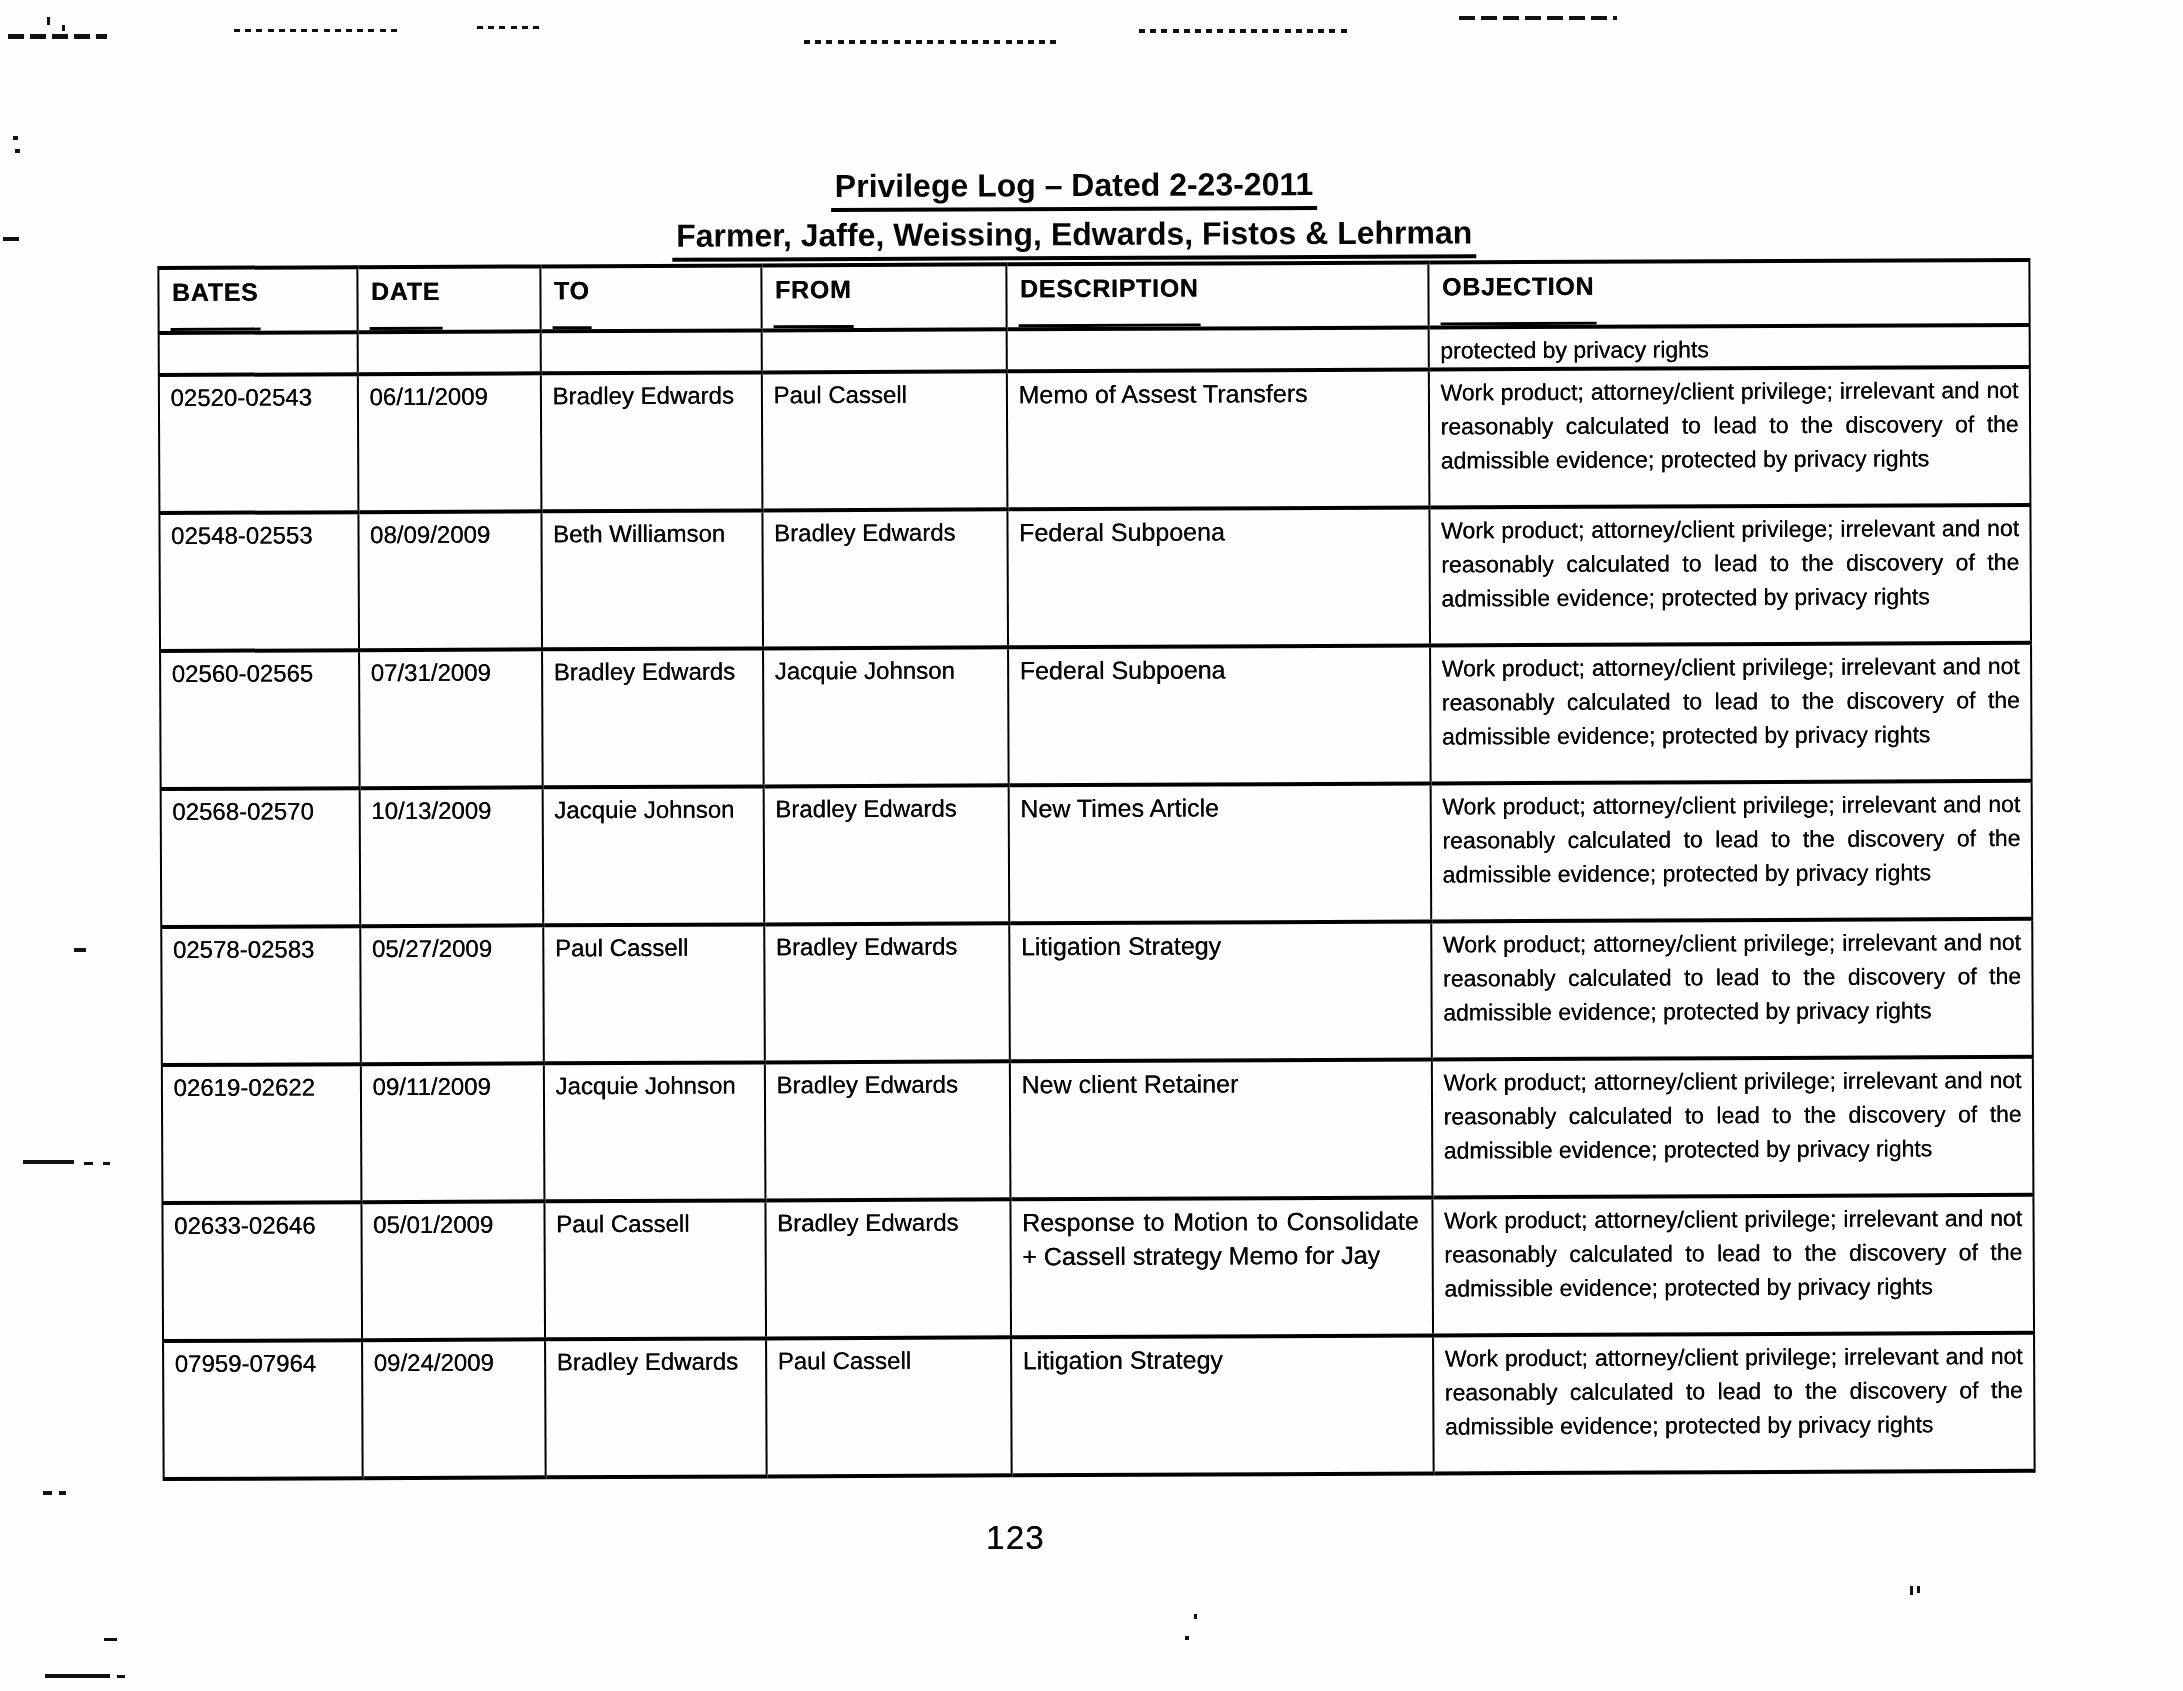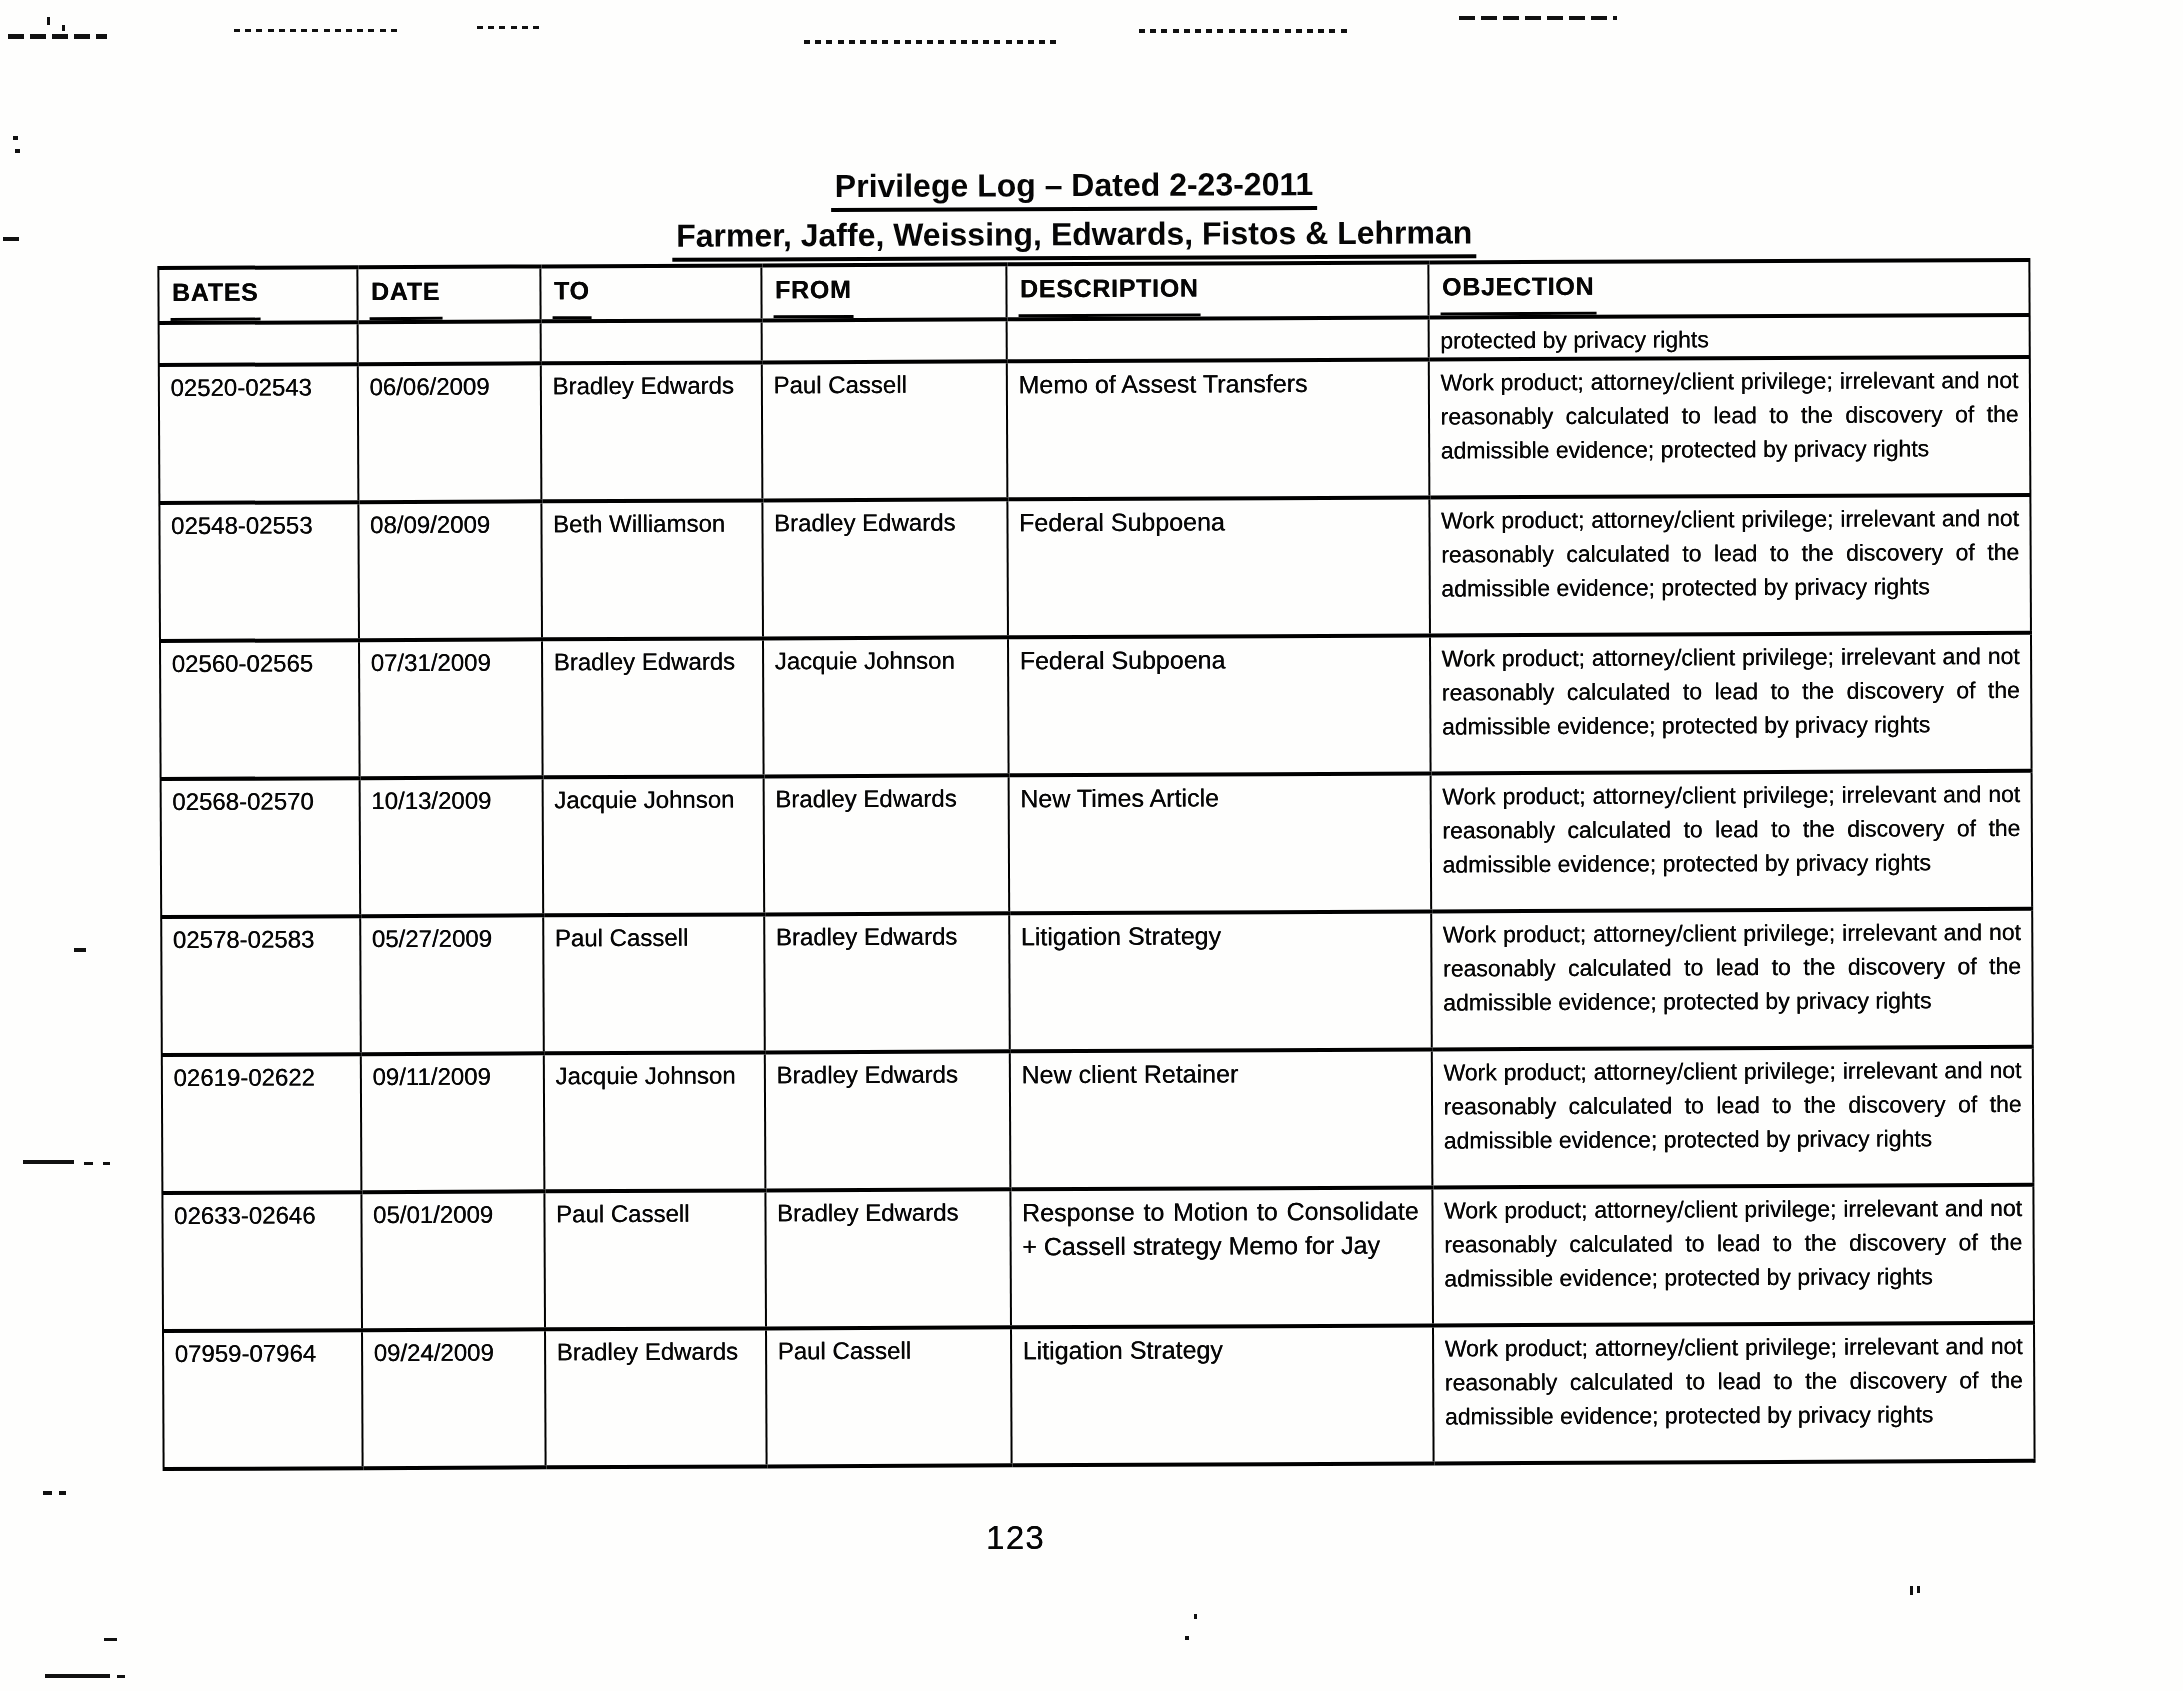--- a/index.html
+++ b/index.html
@@ -24,21 +24,21 @@
   .log th,.log td{
     border-left:2.6px solid #000;border-right:2.6px solid #000;
     border-top:4px solid #000;border-bottom:4px solid #000;
     vertical-align:top;text-align:left;
     padding:4px 9.2px 0 10.5px;
     font-size:24px;line-height:34px;
     text-shadow:0.3px 0 0 currentColor;
     overflow:hidden;
   }
   .log th{font-size:25px;height:41px;padding-top:5.3px;letter-spacing:0.7px}
-  .log th .hu{display:inline-block;border-bottom:3.3px solid #000;padding:0 2px 9px}
+  .log th .hu{display:inline-block;border-bottom:3.3px solid #000;padding:0 2px 19px}
   tr.carry{height:38px}
   tr.data{height:138px}
   td.c-desc{font-size:25px;text-align:justify;padding-right:13px}
   td.c-obj{font-size:23px;text-align:justify;padding-right:10.5px}
   
   .pageno{position:absolute;left:986px;top:1519px;font-size:33px;letter-spacing:1.3px;
           text-shadow:0.3px 0 0 currentColor}
   
   .art{position:absolute;background:#111}
   .dots{background:repeating-linear-gradient(90deg,#111 0 6px,transparent 6px 11.2px)}
@@ -100,21 +100,21 @@
     <tr class="carry">
       <td></td>
       <td></td>
       <td></td>
       <td></td>
       <td class="c-desc"></td>
       <td class="c-obj">protected by privacy rights</td>
     </tr>
     <tr class="data">
       <td>02520-02543</td>
-      <td>06/06/2009</td>
+      <td>06/11/2009</td>
       <td>Bradley Edwards</td>
       <td>Paul Cassell</td>
       <td class="c-desc">Memo of Assest Transfers</td>
       <td class="c-obj">Work product; attorney/client privilege; irrelevant and not reasonably calculated to lead to the discovery of the admissible evidence; protected by privacy rights</td>
     </tr>
     <tr class="data">
       <td>02548-02553</td>
       <td>08/09/2009</td>
       <td>Beth Williamson</td>
       <td>Bradley Edwards</td>

